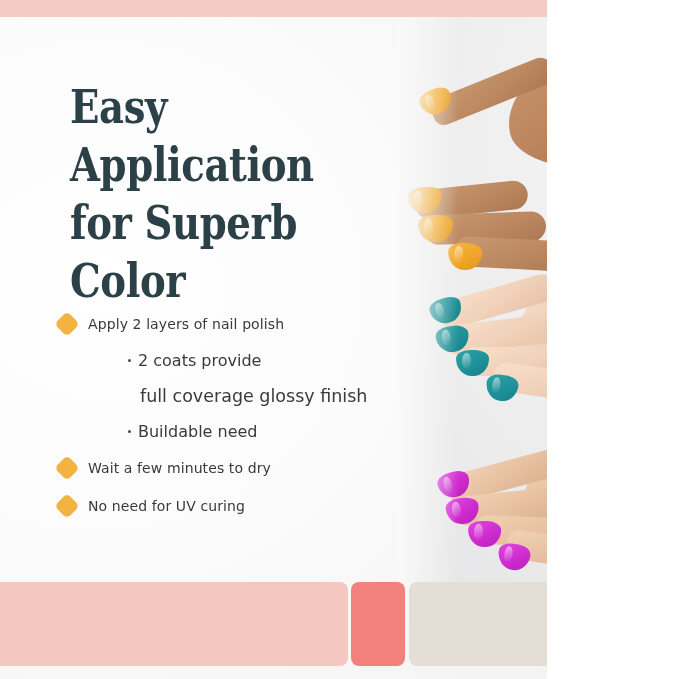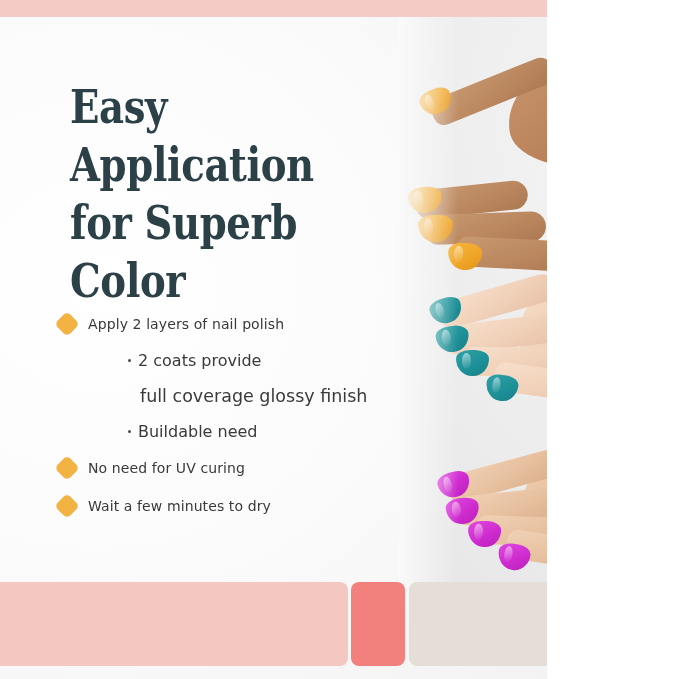--- a/index.html
+++ b/index.html
@@ -198,26 +198,26 @@
 
     <div class="cont">full coverage glossy finish</div>
 
     <div class="sub">
       <span class="dot"></span>
       <span class="sub-text">Buildable need</span>
     </div>
 
     <div class="row">
       <span class="diamond"></span>
-      <span class="row-text">No need for UV curing</span>
+      <span class="row-text">Wait a few minutes to dry</span>
     </div>
 
     <div class="row">
       <span class="diamond"></span>
-      <span class="row-text">Wait a few minutes to dry</span>
+      <span class="row-text">No need for UV curing</span>
     </div>
   </div>
 
   <div class="footer">
     <div class="sw sw-pink"></div>
     <div class="sw sw-coral"></div>
     <div class="sw sw-beige"></div>
     <div class="sw sw-cream"></div>
   </div>
 

